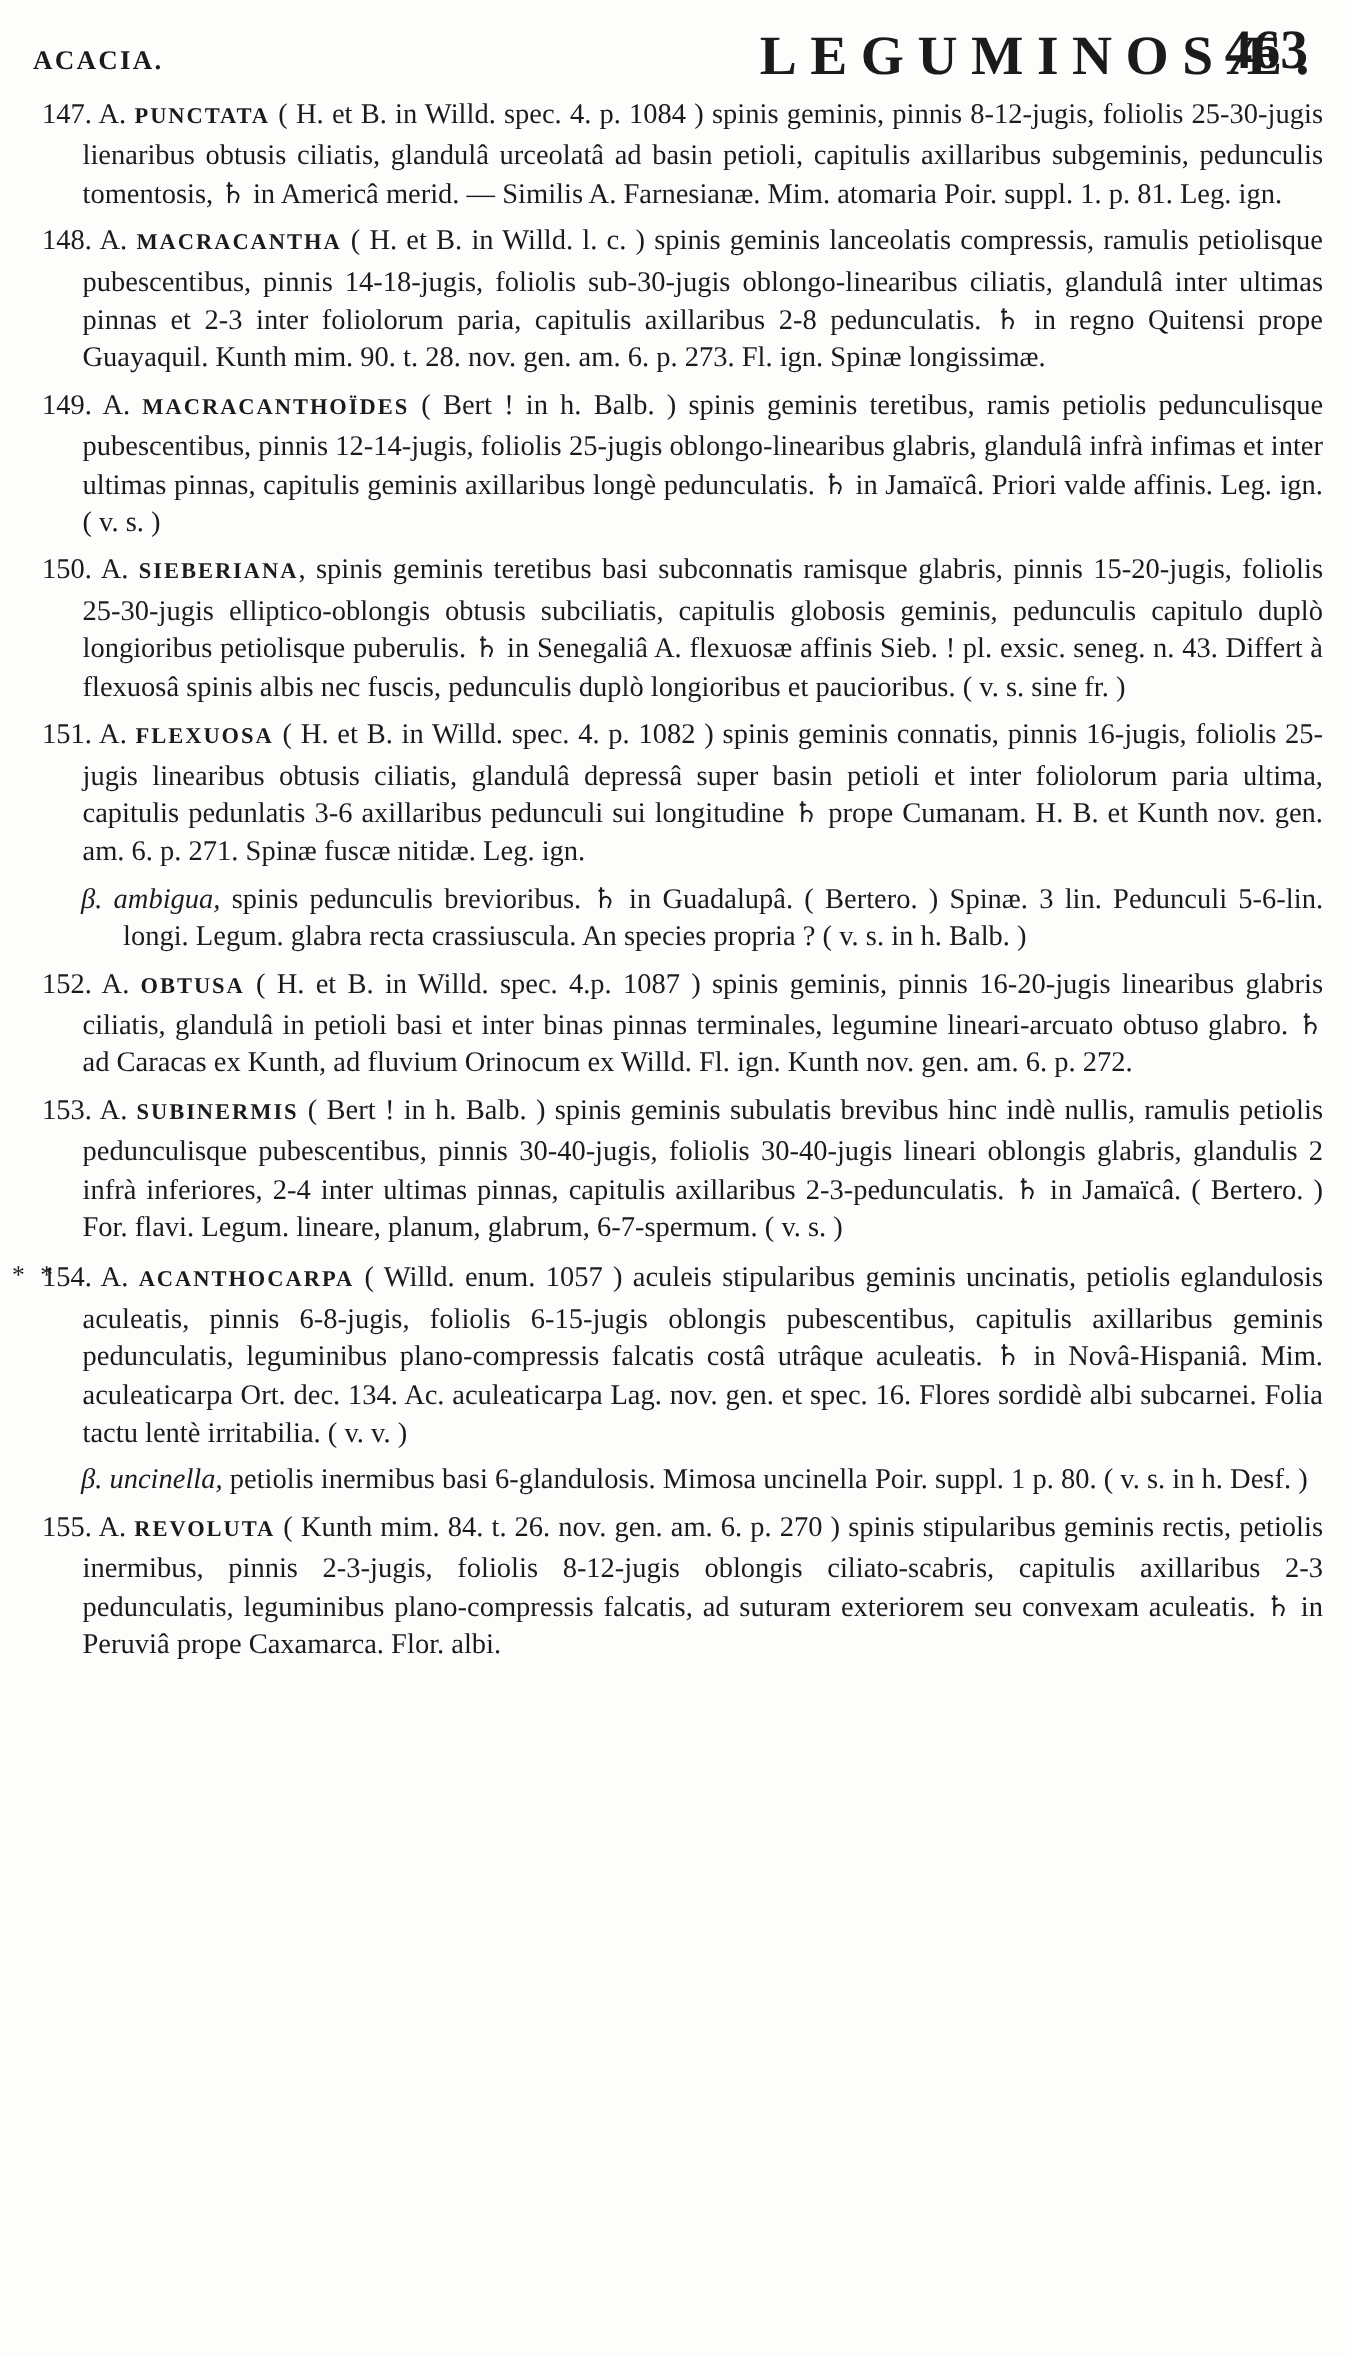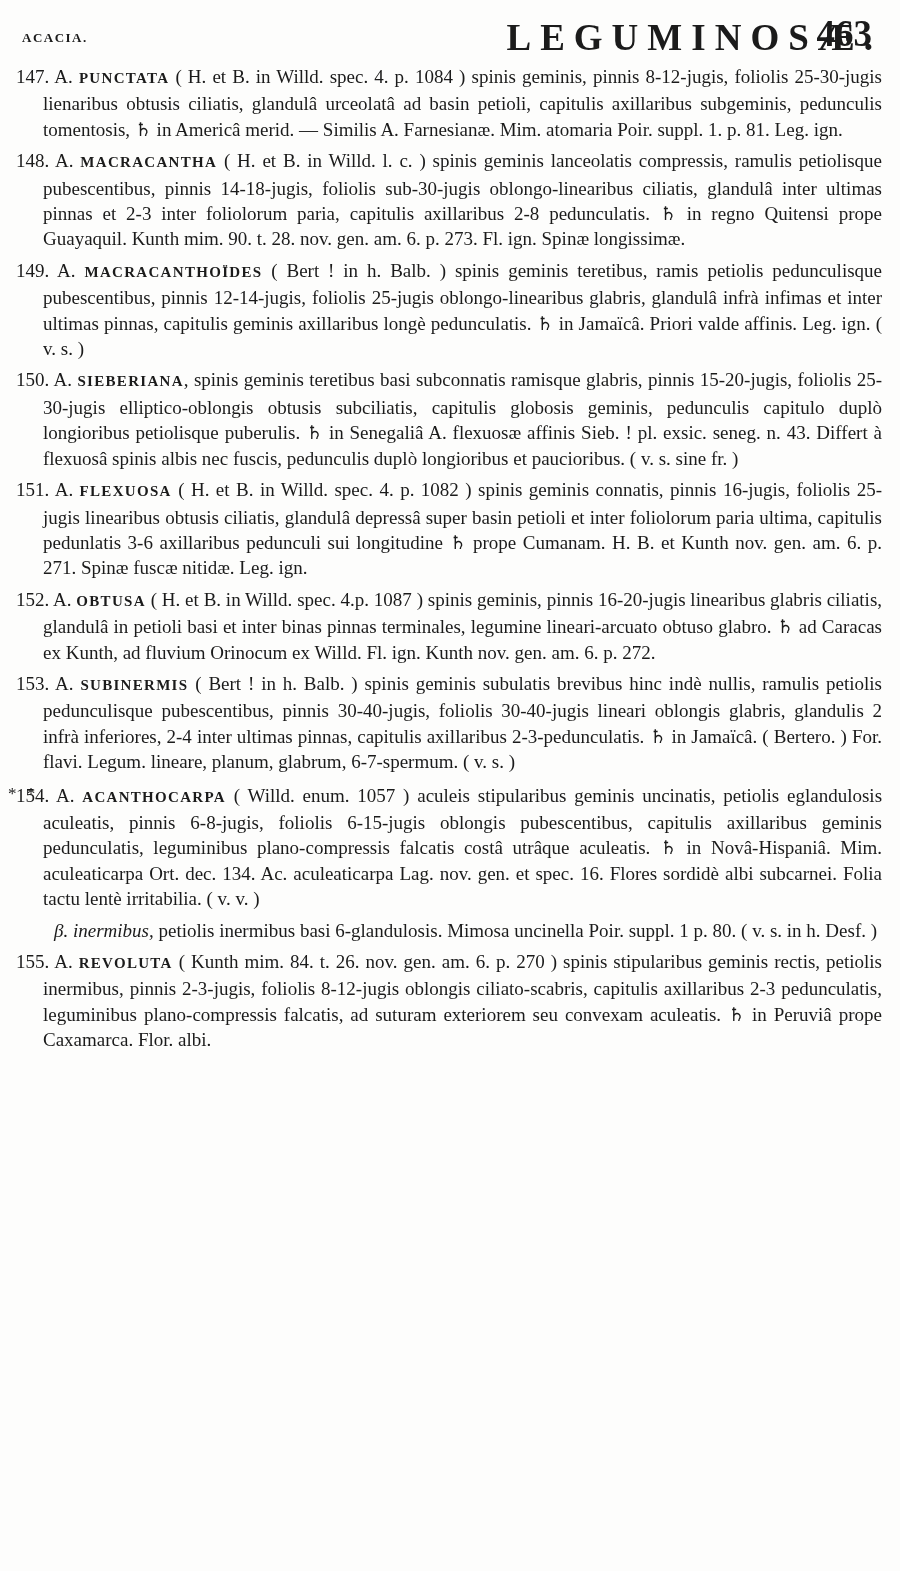--- a/index.html
+++ b/index.html
@@ -10,35 +10,35 @@
     color: #1b1b1b;
     font-family: "Liberation Serif", "DejaVu Serif", "DejaVu Sans", serif;
     overflow: hidden;
     box-sizing: border-box;
     padding: 0 18px 0 16px;
   }
   
   .header { position: relative; height: 64px; }
   .running-head {
     position: absolute; left: 6px; top: 30px;
-    font-size: 13px; letter-spacing: 1.5px; font-weight: bold;
+    font-size: 18px; letter-spacing: 1.5px; font-weight: bold;
   }
   .page-title {
     position: absolute; left: 0; right: 0; top: 16px;
     text-align: right;
     font-size: 37px; font-weight: bold; letter-spacing: 9px;
   }
   .page-number {
     position: absolute; right: 10px; top: 12px;
     font-size: 37px; font-weight: bold;
   }
   
   .content { font-size: 19px; line-height: 25.4px; text-align: justify; }
   p.entry {
-    margin: 0 0 6px 0;
+    margin: 0 0 6px 12px;
     padding-left: 27px; text-indent: -27px;
   }
   p.variant {
     margin: 0 0 6px 0;
     padding-left: 66px; text-indent: -28px;
   }
   .sc { font-size: 15px; letter-spacing: 1.3px; font-weight: 600; }
   .i { font-style: italic; }
   .section {
     position: relative;
@@ -66,29 +66,30 @@
     <p class="entry"><span class="num">147.</span> <span>A.</span> <span class="sc">PUNCTATA</span> <span>( H. et B. in Willd. spec. 4. p. 1084 ) spinis geminis, pinnis 8-12-jugis, foliolis 25-30-jugis lienaribus obtusis ciliatis, glandulâ urceolatâ ad basin petioli, capitulis axillaribus subgeminis, pedunculis tomentosis, ♄ in Americâ merid. — Similis A. Farnesianæ. Mim. atomaria Poir. suppl. 1. p. 81. Leg. ign.</span></p>
 
     <p class="entry"><span class="num">148.</span> <span>A.</span> <span class="sc">MACRACANTHA</span> <span>( H. et B. in Willd. l. c. ) spinis geminis lanceolatis compressis, ramulis petiolisque pubescentibus, pinnis 14-18-jugis, foliolis sub-30-jugis oblongo-linearibus ciliatis, glandulâ inter ultimas pinnas et 2-3 inter foliolorum paria, capitulis axillaribus 2-8 pedunculatis. ♄ in regno Quitensi prope Guayaquil. Kunth mim. 90. t. 28. nov. gen. am. 6. p. 273. Fl. ign. Spinæ longissimæ.</span></p>
 
     <p class="entry"><span class="num">149.</span> <span>A.</span> <span class="sc">MACRACANTHOÏDES</span> <span>( Bert ! in h. Balb. ) spinis geminis teretibus, ramis petiolis pedunculisque pubescentibus, pinnis 12-14-jugis, foliolis 25-jugis oblongo-linearibus glabris, glandulâ infrà infimas et inter ultimas pinnas, capitulis geminis axillaribus longè pedunculatis. ♄ in Jamaïcâ. Priori valde affinis. Leg. ign. ( v. s. )</span></p>
 
     <p class="entry"><span class="num">150.</span> <span>A.</span> <span class="sc">SIEBERIANA</span><span>, spinis geminis teretibus basi subconnatis ramisque glabris, pinnis 15-20-jugis, foliolis 25-30-jugis elliptico-oblongis obtusis subciliatis, capitulis globosis geminis, pedunculis capitulo duplò longioribus petiolisque puberulis. ♄ in Senegaliâ A. flexuosæ affinis Sieb. ! pl. exsic. seneg. n. 43. Differt à flexuosâ spinis albis nec fuscis, pedunculis duplò longioribus et paucioribus. ( v. s. sine fr. )</span></p>
 
     <p class="entry"><span class="num">151.</span> <span>A.</span> <span class="sc">FLEXUOSA</span> <span>( H. et B. in Willd. spec. 4. p. 1082 ) spinis geminis connatis, pinnis 16-jugis, foliolis 25-jugis linearibus obtusis ciliatis, glandulâ depressâ super basin petioli et inter foliolorum paria ultima, capitulis pedunlatis 3-6 axillaribus pedunculi sui longitudine ♄ prope Cumanam. H. B. et Kunth nov. gen. am. 6. p. 271. Spinæ fuscæ nitidæ. Leg. ign.</span></p>
 
+    <p class="entry variant"><span class="i">β.</span> <span class="i">ambigua,</span> <span>spinis pedunculis brevioribus. ♄ in Guadalupâ. ( Bertero. ) Spinæ. 3 lin. Pedunculi 5-6-lin. longi. Legum. glabra recta crassiuscula. An species propria ? ( v. s. in h. Balb. )</span></p>
 
     <p class="entry"><span class="num">152.</span> <span>A.</span> <span class="sc">OBTUSA</span> <span>( H. et B. in Willd. spec. 4.p. 1087 ) spinis geminis, pinnis 16-20-jugis linearibus glabris ciliatis, glandulâ in petioli basi et inter binas pinnas terminales, legumine lineari-arcuato obtuso glabro. ♄ ad Caracas ex Kunth, ad fluvium Orinocum ex Willd. Fl. ign. Kunth nov. gen. am. 6. p. 272.</span></p>
 
     <p class="entry"><span class="num">153.</span> <span>A.</span> <span class="sc">SUBINERMIS</span> <span>( Bert ! in h. Balb. ) spinis geminis subulatis brevibus hinc indè nullis, ramulis petiolis pedunculisque pubescentibus, pinnis 30-40-jugis, foliolis 30-40-jugis lineari oblongis glabris, glandulis 2 infrà inferiores, 2-4 inter ultimas pinnas, capitulis axillaribus 2-3-pedunculatis. ♄ in Jamaïcâ. ( Bertero. ) For. flavi. Legum. lineare, planum, glabrum, 6-7-spermum. ( v. s. )</span></p>
 
     <div class="section">
       <span class="marker">* *</span>
     </div>
 
     <p class="entry"><span class="num">154.</span> <span>A.</span> <span class="sc">ACANTHOCARPA</span> <span>( Willd. enum. 1057 ) aculeis stipularibus geminis uncinatis, petiolis eglandulosis aculeatis, pinnis 6-8-jugis, foliolis 6-15-jugis oblongis pubescentibus, capitulis axillaribus geminis pedunculatis, leguminibus plano-compressis falcatis costâ utrâque aculeatis. ♄ in Novâ-Hispaniâ. Mim. aculeaticarpa Ort. dec. 134. Ac. aculeaticarpa Lag. nov. gen. et spec. 16. Flores sordidè albi subcarnei. Folia tactu lentè irritabilia. ( v. v. )</span></p>
 
-    <p class="entry variant"><span class="i">β.</span> <span class="i">inermibus,</span> <span>petiolis inermibus basi 6-glandulosis. Mimosa uncinella Poir. suppl. 1 p. 80. ( v. s. in h. Desf. )</span></p>
+    <p class="entry variant"><span class="i">β.</span> <span class="i">uncinella,</span> <span>petiolis inermibus basi 6-glandulosis. Mimosa uncinella Poir. suppl. 1 p. 80. ( v. s. in h. Desf. )</span></p>
 
     <p class="entry"><span class="num">155.</span> <span>A.</span> <span class="sc">REVOLUTA</span> <span>( Kunth mim. 84. t. 26. nov. gen. am. 6. p. 270 ) spinis stipularibus geminis rectis, petiolis inermibus, pinnis 2-3-jugis, foliolis 8-12-jugis oblongis ciliato-scabris, capitulis axillaribus 2-3 pedunculatis, leguminibus plano-compressis falcatis, ad suturam exteriorem seu convexam aculeatis. ♄ in Peruviâ prope Caxamarca. Flor. albi.</span></p>
 
   </div>
 </div>
 
 </body></html>

